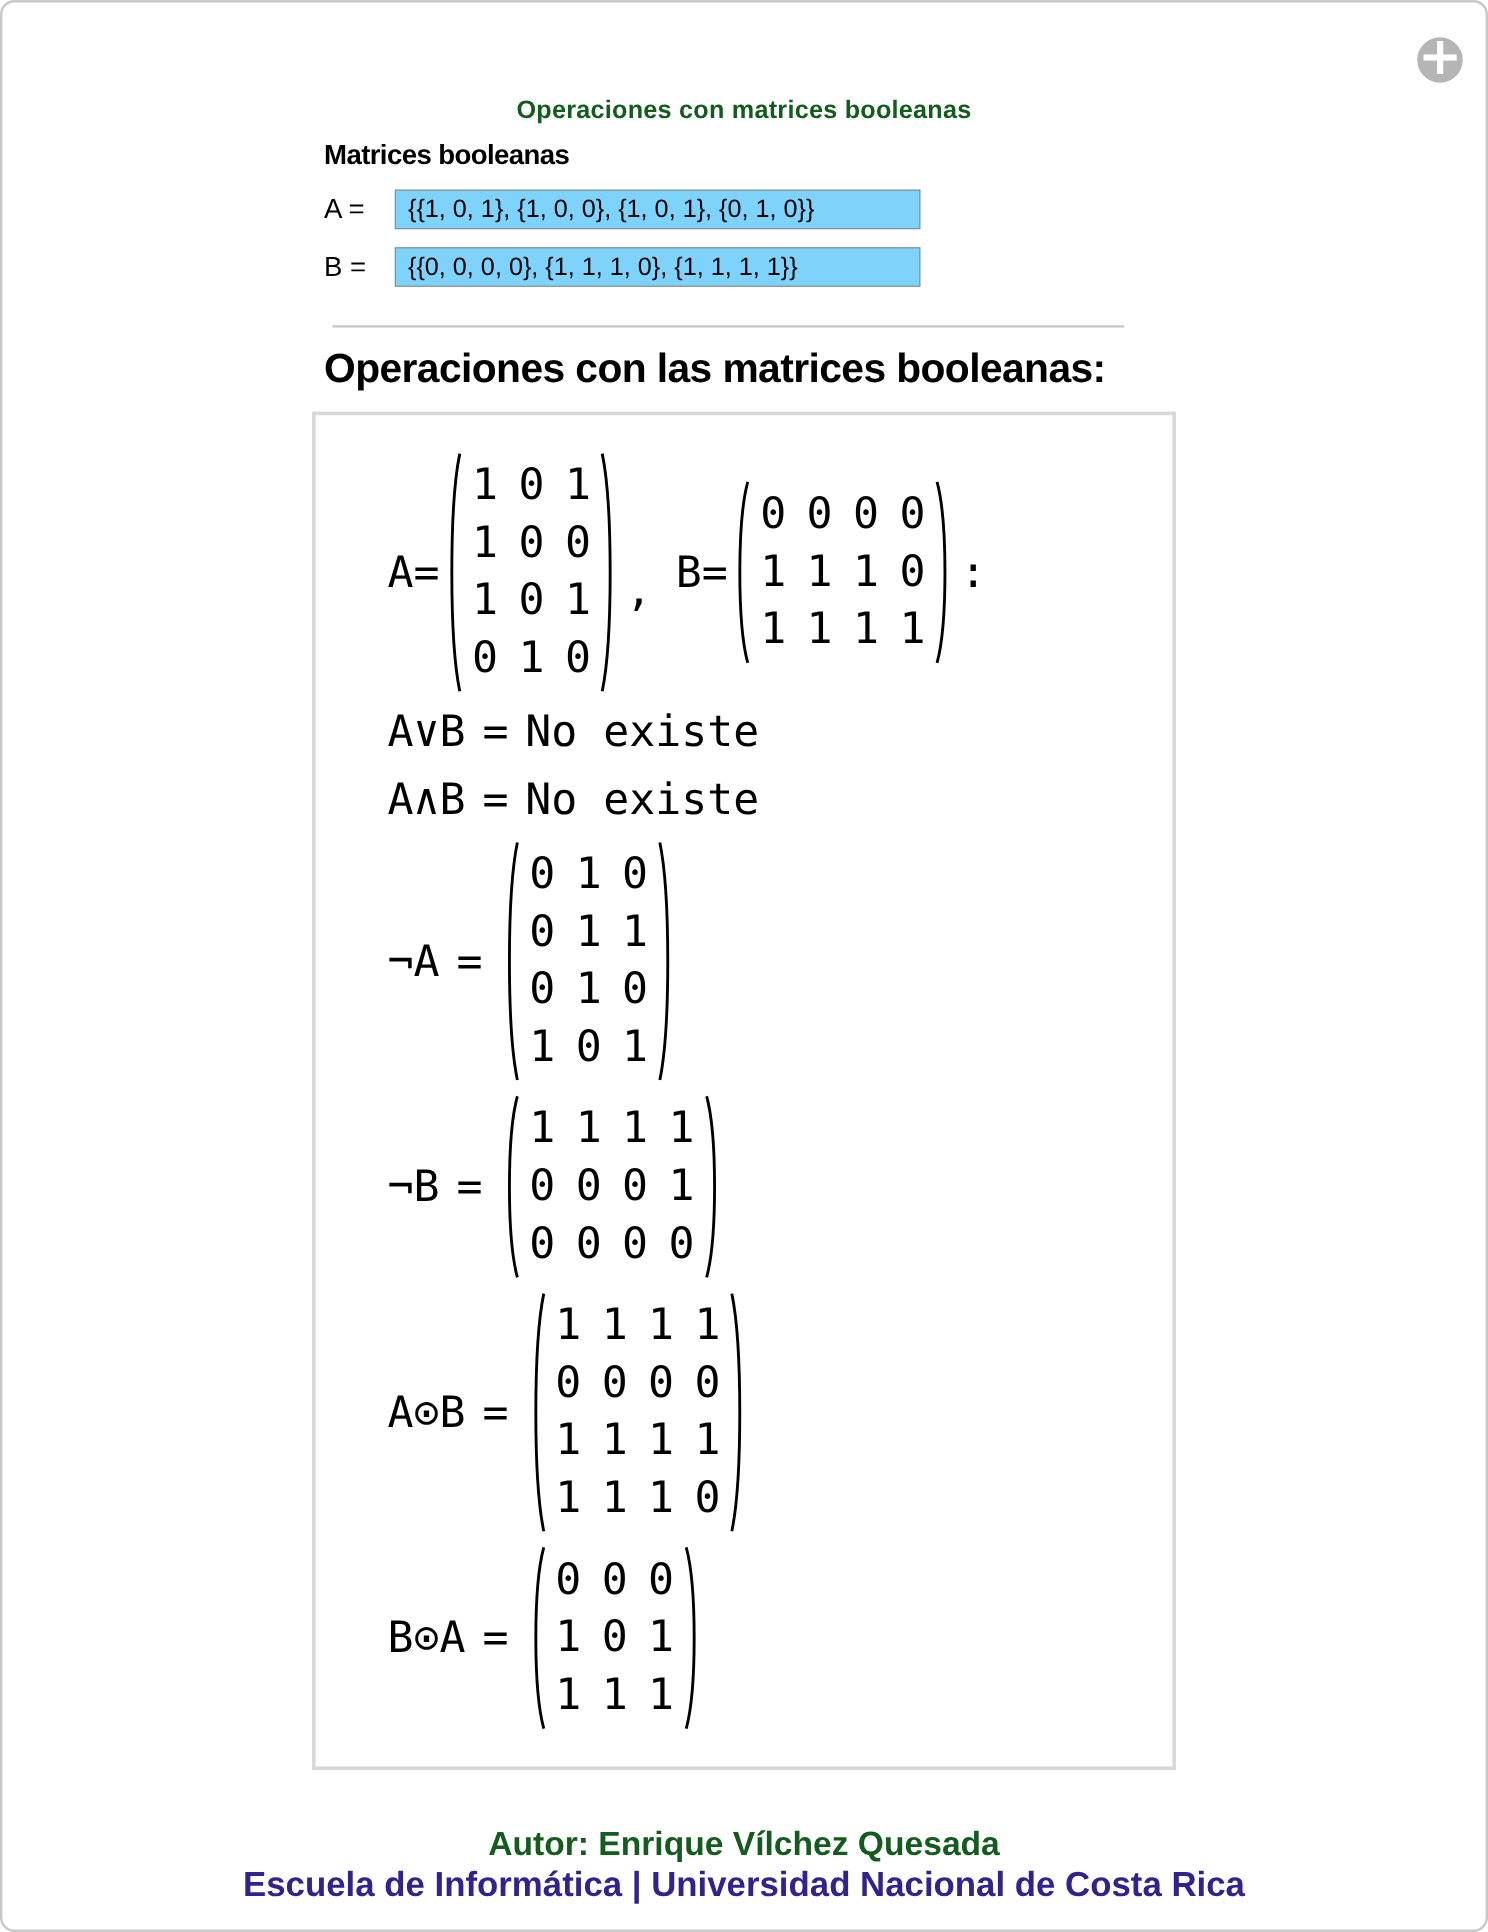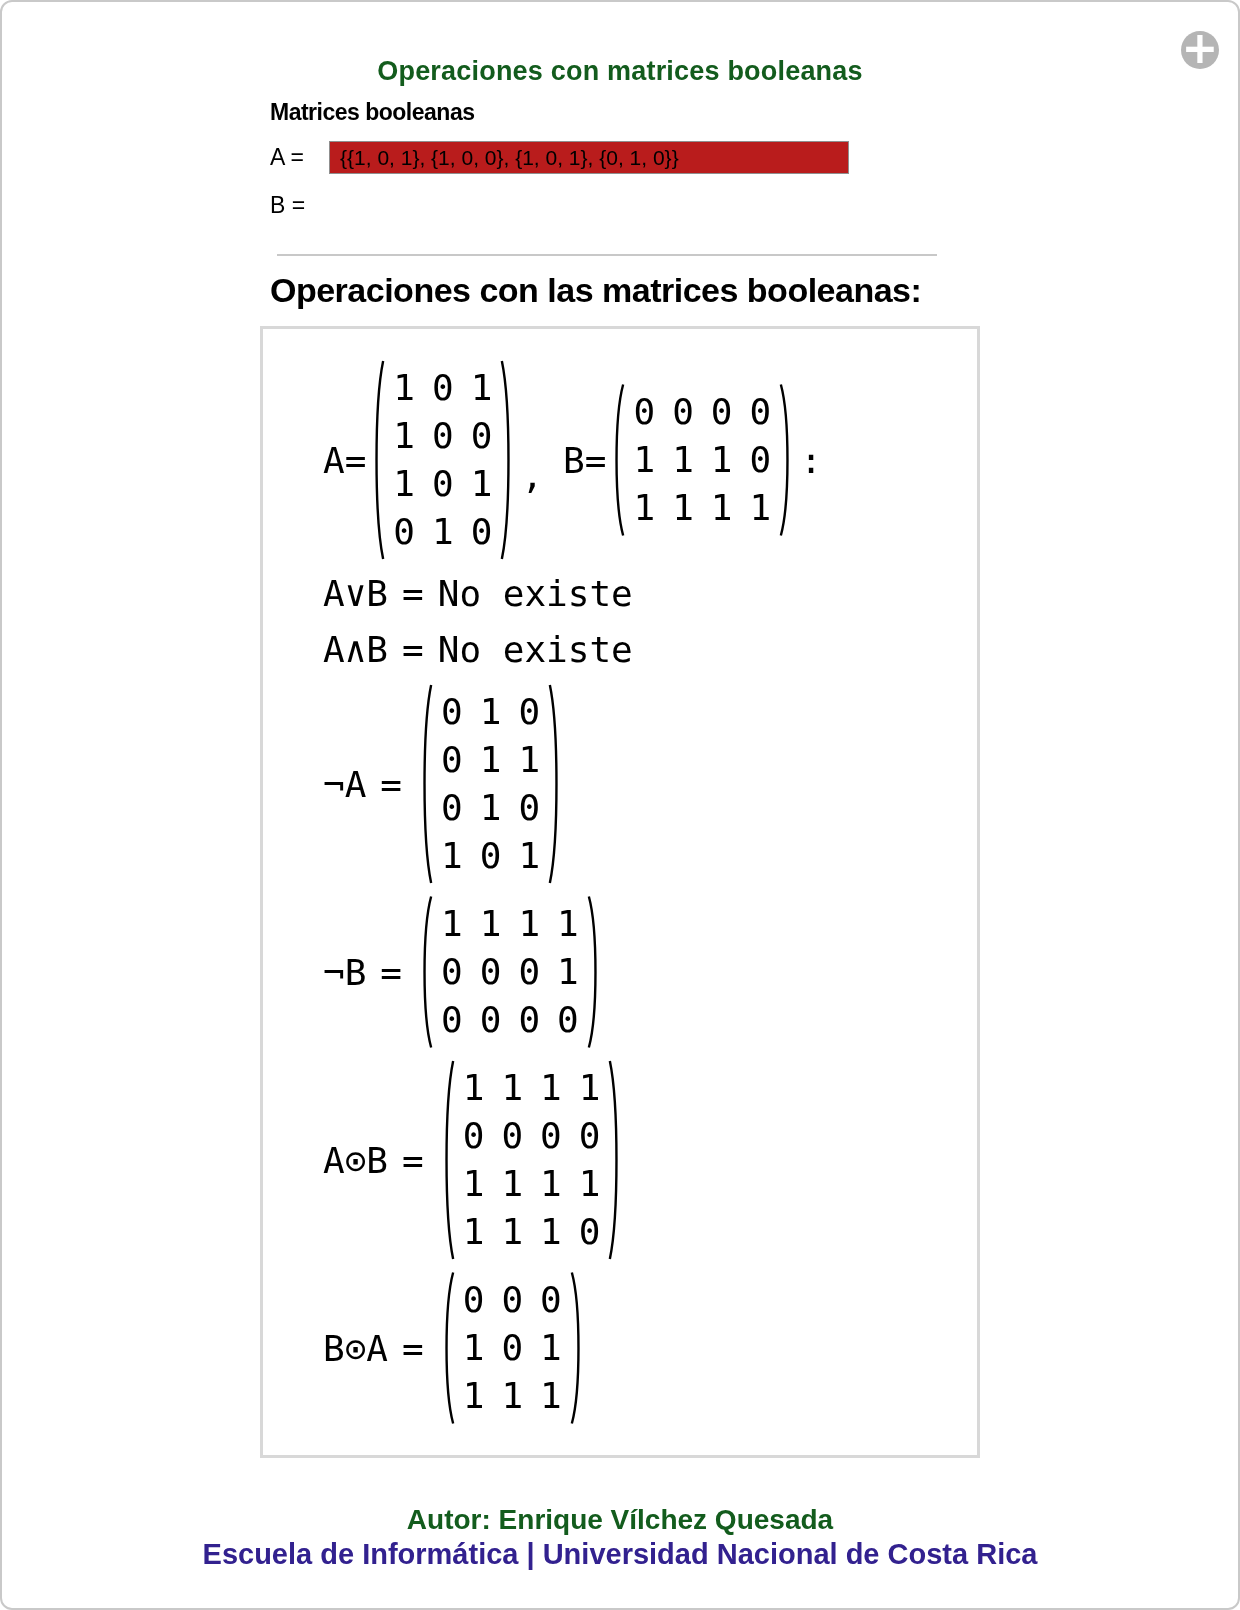--- a/index.html
+++ b/index.html
@@ -15,31 +15,31 @@
 
   .page{position:relative;width:1240px;height:1610px;border:2px solid var(--frame-gray);
         border-radius:12px;background:#fff;overflow:hidden;}
 
   .plus-btn{position:absolute;top:29px;right:19px;width:38px;height:38px;border:none;
             border-radius:50%;background:var(--plus-gray);color:#fff;
             display:flex;align-items:center;justify-content:center;cursor:pointer;padding:0;}
   .plus-btn span{font-family:"DejaVu Sans",sans-serif;font-size:44px;font-weight:bold;
                  line-height:34px;transform:translateY(-2px);}
 
-  .doc-title{margin-top:54px;text-align:center;font-size:27px;font-weight:bold;
+  .doc-title{margin-top:78px;text-align:center;font-size:21px;font-weight:bold;
              color:var(--title-green);letter-spacing:0.2px;}
 
   .col{margin-left:268px;width:712px;}
 
   h1.sec{margin:12px 0 0 0;font-size:23px;font-weight:bold;letter-spacing:-0.5px;}
 
   .field-row{display:flex;align-items:center;margin-top:15px;height:33px;}
   .field-row label{width:59px;font-size:23px;flex:0 0 59px;}
-  .field-row input{width:520px;height:33px;border:1px solid #8f8f8f;border-radius:0;
-                   font-family:"Liberation Sans",sans-serif;font-size:21px;padding:0 10px;color:#000;outline:none;background:#b91c1c;}
+  .field-row input{width:438px;height:33px;border:1px solid #8f8f8f;border-radius:0;
+                   font-family:"Liberation Sans",sans-serif;font-size:21px;padding:0 10px;color:#000;outline:none;background:#7dd3fc;}
 
   .divider{margin-top:32px;margin-left:7px;width:660px;height:2px;background:#c8c8c8;}
 
   h1.sec2{margin:15px 0 0 0;font-size:34px;font-weight:bold;letter-spacing:-0.5px;}
 
   .results-box{margin-top:16px;margin-left:-10px;width:720px;border:3px solid #d8d8d8;
                background:#fff;padding:30px 12px 30px 60px;
                display:flex;flex-direction:column;gap:10px;}
 
   .mono,.cell{font-family:"DejaVu Sans Mono","DejaVu Sans",monospace;}
@@ -79,20 +79,21 @@
 
     <h1 class="sec">Matrices booleanas</h1>
 
     <div class="field-row">
       <label>A =</label>
       <input type="text" value="{{1, 0, 1}, {1, 0, 0}, {1, 0, 1}, {0, 1, 0}}" style="">
     </div>
 
     <div class="field-row">
       <label>B =</label>
+      <input type="text" value="{{0, 0, 0, 0}, {1, 1, 1, 0}, {1, 1, 1, 1}}" style="">
     </div>
 
     <div class="divider"></div>
 
     <h1 class="sec2">Operaciones con las matrices booleanas:</h1>
 
     <div class="results-box">
 
       <div class="def-line mono">
         <span class="dlabel">A=</span>

